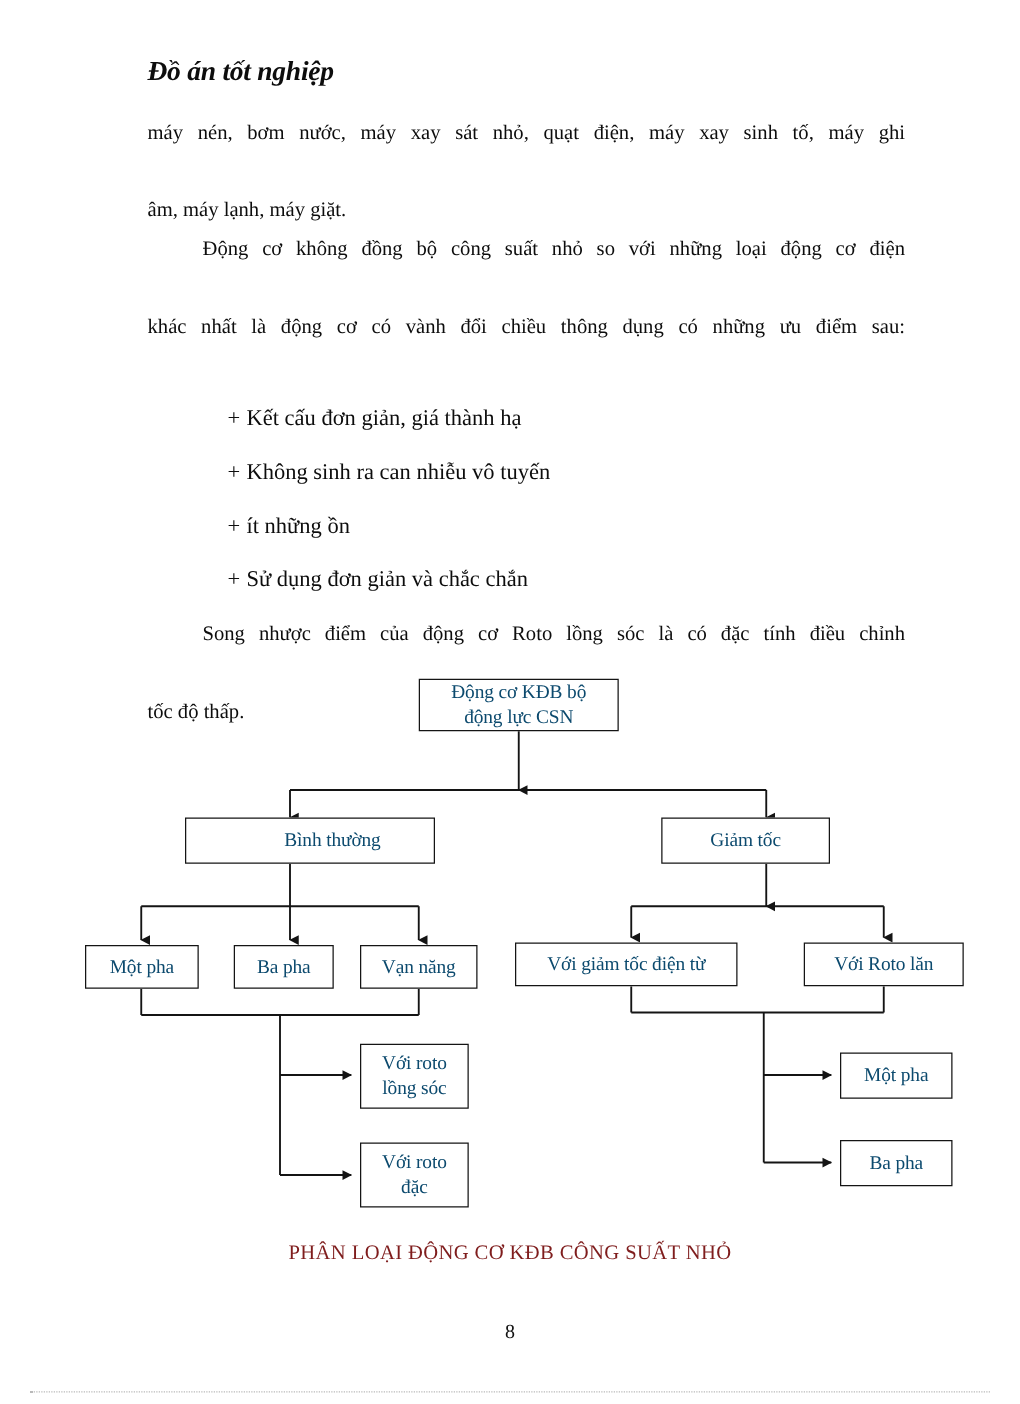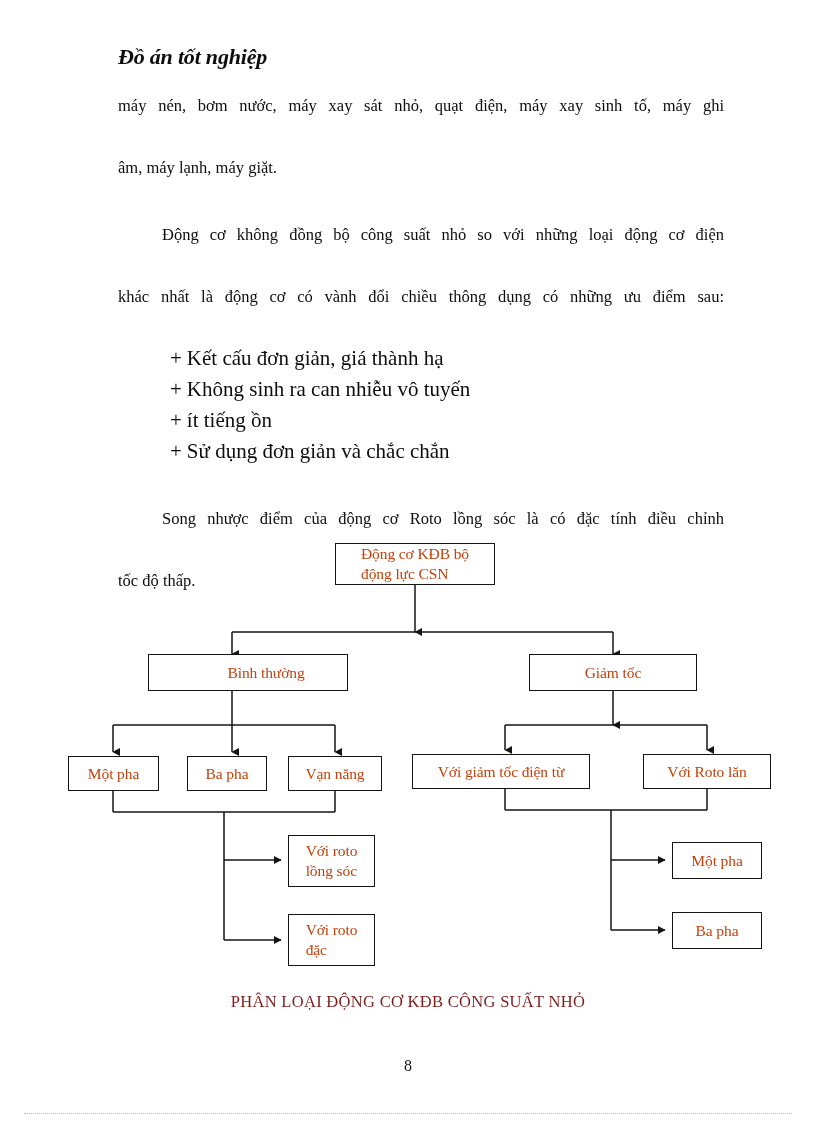--- a/index.html
+++ b/index.html
@@ -38,32 +38,31 @@
     top: 90px;
     width: 606px;
   }
   .para {
     font-size: 16.5px;
     line-height: 31px;
     text-align: justify;
     margin: 0;
   }
   .bullet {
-    font-size: 21px;
+    font-size: 18px;
     line-height: 31px;
-    margin: 0;
+    margin: 12px;
     padding-left: 52px;
     white-space: nowrap;
   }
   .bullet .plus {
     margin-right: 5px;
   }
   .justify-pair {
     text-align: justify;
-    margin-top: 36px;
   }
   .justify-pair:after {
     content: "";
     display: inline-block;
     width: 100%;
   }
 
   
   #diagram {
     position: absolute;
@@ -76,23 +75,24 @@
     display: block;
   }
   .node {
     position: absolute;
     box-sizing: border-box;
     border: 1.4px solid #141414;
     background: #ffffff;
     display: flex;
     align-items: center;
     justify-content: center;
+    text-align: center;
     font-size: 15.5px;
     line-height: 19px;
-    color: #c2410c;
+    color: #0c4a6e;
     letter-spacing: -0.1px;
     white-space: nowrap;
   }
   .node.two-line {
     white-space: normal;
     line-height: 20px;
   }
 
   
   #caption {
@@ -146,21 +146,21 @@
       <span class="justify-pair">khác nhất là động cơ có vành đổi chiều thông dụng có những ưu điểm sau:</span>
     </p>
 
     <p class="bullet">
       <span class="plus">+</span><span>Kết cấu đơn giản, giá thành hạ</span>
     </p>
     <p class="bullet">
       <span class="plus">+</span><span>Không sinh ra can nhiễu vô tuyến</span>
     </p>
     <p class="bullet">
-      <span class="plus">+</span><span>ít tiếng ồn</span>
+      <span class="plus">+</span><span>ít những ồn</span>
     </p>
     <p class="bullet">
       <span class="plus">+</span><span>Sử dụng đơn giản và chắc chắn</span>
     </p>
 
     <p class="para">
       <span class="justify-pair" style="text-indent:44px;display:inline-block;width:100%">Song nhược điểm của động cơ Roto lồng sóc là có đặc tính điều chỉnh</span>
       <span>tốc độ thấp.</span>
     </p>
   </div>
@@ -218,21 +218,21 @@
       <div>
         <span>Động cơ KĐB bộ</span><br>
         <span>động lực CSN</span>
       </div>
     </div>
 
     <div class="node" style="left:148px; top:134px; width:200px; height:37px;padding-left:36px;">
       <span>Bình thường</span>
     </div>
 
-    <div class="node" style="left:529px; top:134px; width:168px; height:37px;">
+    <div class="node" style="left:529px; top:134px; width:135px; height:37px;">
       <span>Giảm tốc</span>
     </div>
 
     <div class="node" style="left:68px; top:236px; width:91px; height:35px;">
       <span>Một pha</span>
     </div>
 
     <div class="node" style="left:187px; top:236px; width:80px; height:35px;">
       <span>Ba pha</span>
     </div>

